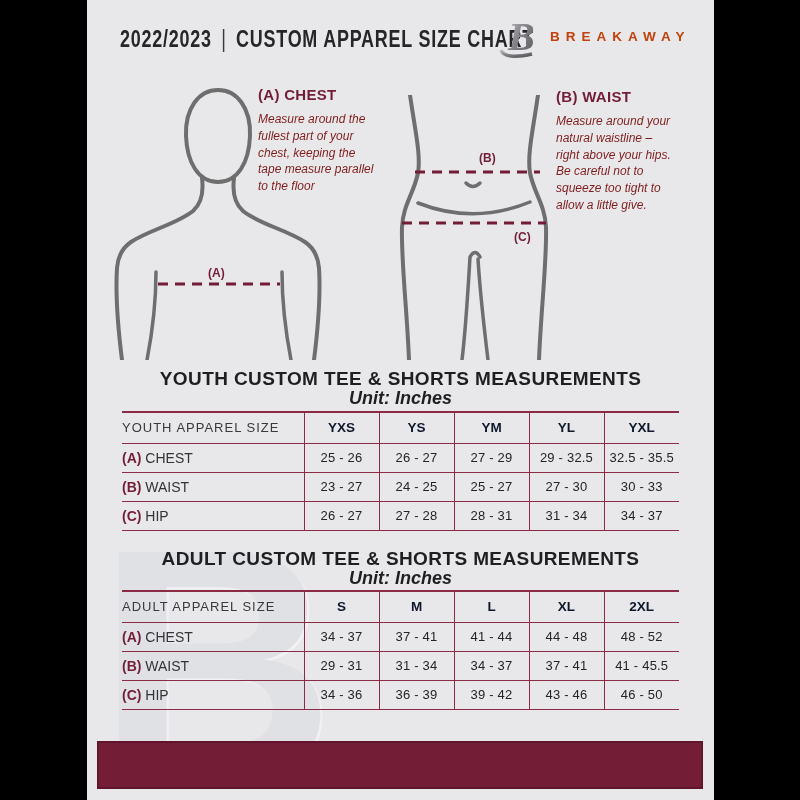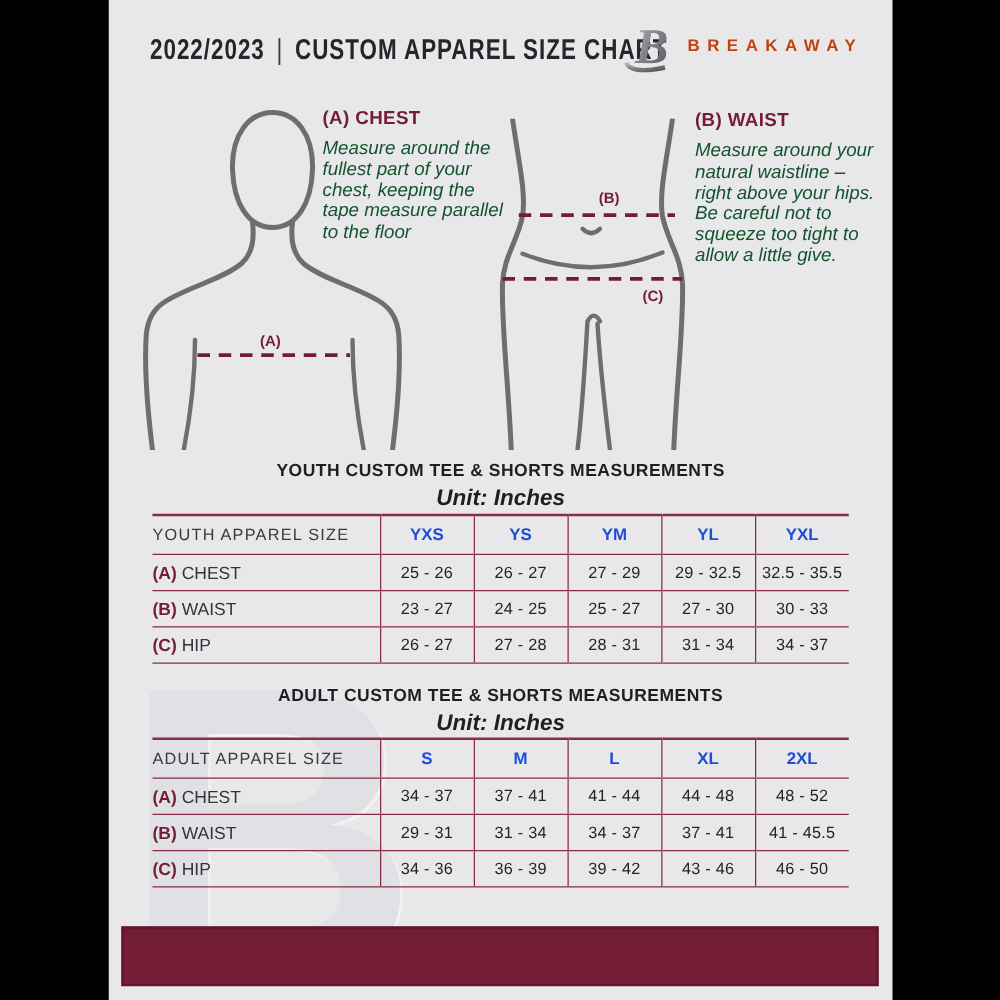--- a/index.html
+++ b/index.html
@@ -15,50 +15,50 @@
   .hdr-left{position:absolute;left:33px;top:26px;z-index:2;font-weight:bold;font-size:23px;
             color:#26262a;letter-spacing:1px;transform:scaleX(0.78);transform-origin:left center;
             white-space:nowrap;}
   .hdr-left .sep{margin:0 12px;font-weight:normal;color:#3a3a3e;}
   .hdr-right{position:absolute;left:412px;top:12px;z-index:2;display:flex;align-items:center;gap:9px;}
   .brand{font-weight:bold;font-size:13.5px;letter-spacing:6px;color:#c2410c;}
 
   
   .msec{position:absolute;z-index:2;width:158px;}
   .msec h3{margin:0 0 8px 0;font-size:15px;font-weight:bold;color:#731c36;letter-spacing:0.3px;}
-  .msec p{margin:0;font-size:15px;line-height:16.8px;font-style:italic;color:#14532d;
+  .msec p{margin:0;font-size:12px;line-height:16.8px;font-style:italic;color:#7f1d1d;
           white-space:pre-line;}
   .sec-a{left:171px;top:86px;}
   .sec-b{left:469px;top:88px;}
   .sec-c{left:469px;top:220px;}
 
   
   .fig{position:absolute;z-index:1;}
   .fig-torso{left:18px;top:84px;}
   .fig-lower{left:303px;top:95px;}
   .outline{fill:none;stroke:#6e6e6e;stroke-width:3.5;stroke-linecap:round;}
   .outline-thick{fill:none;stroke:#6e6e6e;stroke-width:4;stroke-linecap:round;}
   .dash{stroke:#731c36;stroke-width:3;stroke-dasharray:10 7;fill:none;}
   .figlabel{fill:#731c36;font-weight:bold;font-size:12px;font-family:"Liberation Sans",sans-serif;}
 
   
   .band{position:absolute;left:35px;width:557px;text-align:center;z-index:2;color:#1f1f22;}
-  .tbl-title{font-size:14px;font-weight:600;letter-spacing:0.4px;}
+  .tbl-title{font-size:19px;font-weight:600;letter-spacing:0.4px;}
   .tbl-unit{font-size:18px;font-style:italic;font-weight:700;}
   table.size-table{position:absolute;left:35px;width:557px;border-collapse:collapse;z-index:2;
                    background:transparent;table-layout:fixed;}
   table.size-table thead tr{height:31px;margin-top:36px;}
   table.size-table tbody tr{height:29px;}
   table.size-table th,table.size-table td{border-bottom:1.5px solid #8c2b45;padding:0;}
   table.size-table thead th{border-top:2px solid #8c2b45;}
   table.size-table th + th,table.size-table td + td,
   table.size-table th + td,table.size-table td + th{border-left:1.5px solid #8c2b45;}
   th.label-head{text-align:left;padding-left:13px;font-weight:normal;font-size:13px;
                 letter-spacing:1px;color:#3a3a3e;}
-  th.size-head{font-size:13.5px;font-weight:bold;color:#1d4ed8;text-align:center;}
+  th.size-head{font-size:13.5px;font-weight:bold;color:#0f172a;text-align:center;}
   th.row-label{text-align:left;padding-left:13px;font-weight:normal;font-size:14px;color:#333338;}
   th.row-label .key{font-weight:bold;color:#731c36;}
   td.val{text-align:center;font-size:13px;color:#242428;letter-spacing:0.2px;}
   .t-youth{top:411px;}  .ty-title{top:368px;} .ty-unit{top:388px;}
   .t-adult{top:590px;}  .ta-title{top:548px;} .ta-unit{top:568px;}
 
   
   .footer-bar{position:absolute;left:10px;top:741px;width:606px;height:48px;background:#731d36;
               box-shadow:inset 0 0 0 2px rgba(60,8,28,0.35);z-index:3;}
 </style>

